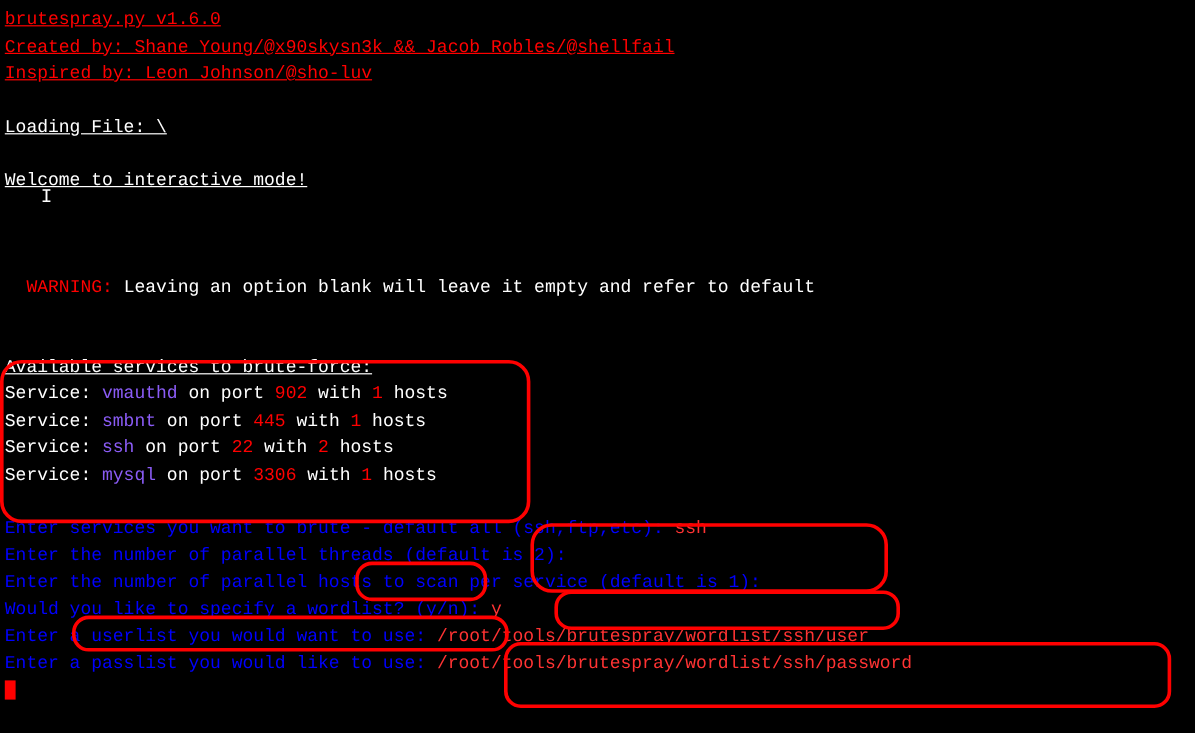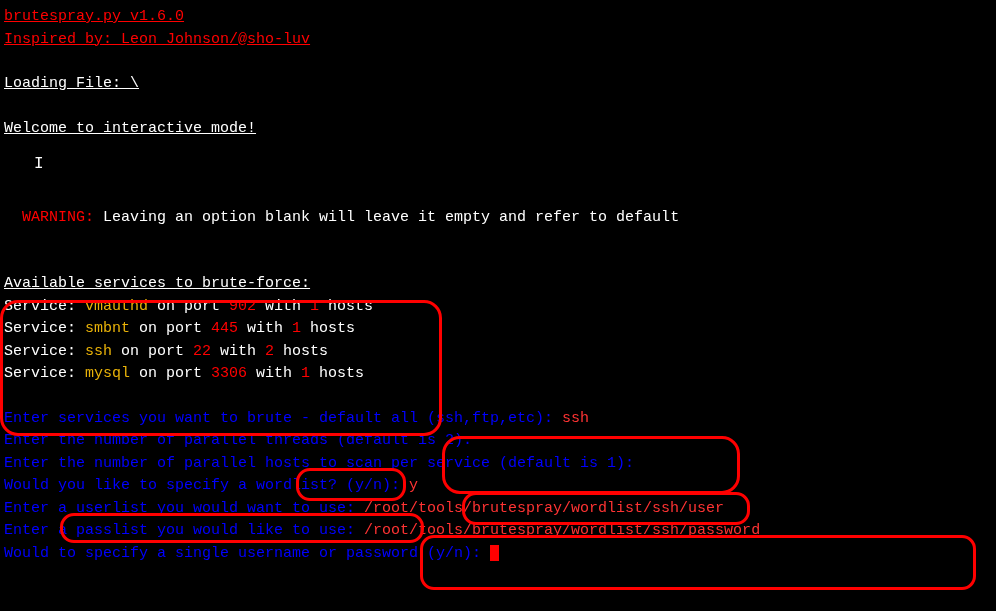--- a/index.html
+++ b/index.html
@@ -13,21 +13,21 @@
       font-size: 15px;
       line-height: 1.5;
       width: 996px;
       height: 611px;
       overflow: hidden;
       padding: 6px 4px;
       position: relative;
     }
     .red { color: #ff0000; }
     .white { color: #ffffff; }
-    .green { color: #eab308; }
+    .green { color: #8b5cf6; }
     .blue { color: #0000ff; margin-top: 20px; }
     .red-bright { color: #ff3333; }
     .line { white-space: pre; text-decoration: underline; }
     .section { margin-bottom: 0; }
     .blank-line { height: 22px; }
     
     .highlight-box {
       position: absolute;
       border: 3px solid #ff0000;
       border-radius: 18px;
@@ -86,20 +86,21 @@
       left: 34px;
       color: #fff;
       font-size: 16px;
     }
   </style>
 </head>
 <body>
 
 <div class="section">
   <div class="line red">brutespray.py v1.6.0</div>
+  <div class="line red">Created by: Shane Young/@x90skysn3k &amp;&amp; Jacob Robles/@shellfail</div>
   <div class="line red">Inspired by: Leon Johnson/@sho-luv</div>
 </div>
 
 <div class="blank-line"></div>
 
 <div class="line white">Loading File: \</div>
 
 <div class="text-cursor">I</div>
 
 <div class="blank-line"></div>
@@ -133,20 +134,20 @@
 <div class="line"><span class="blue">Enter the number of parallel threads (default is 2):</span></div>
 
 <div class="line"><span class="blue">Enter the number of parallel hosts to scan per service (default is 1):</span></div>
 
 <div class="line"><span class="blue">Would you like to specify a wordlist? (y/n): </span><span class="red-bright">y</span></div>
 
 <div class="line"><span class="blue">Enter a userlist you would want to use: </span><span class="red-bright">/root/tools/brutespray/wordlist/ssh/user</span></div>
 
 <div class="line"><span class="blue">Enter a passlist you would like to use: </span><span class="red-bright">/root/tools/brutespray/wordlist/ssh/password</span></div>
 
-<div class="line"><span class="blue">Would to specify a single username or password (y/n): </span><span class="cursor-block"></span></div>
+<div class="line"><span class="cursor-block"></span></div>
 
 <div class="highlight-box box1"></div>
 <div class="highlight-box box2"></div>
 <div class="highlight-box box3"></div>
 <div class="highlight-box box4"></div>
 <div class="highlight-box box5"></div>
 <div class="highlight-box box6"></div>
 
 </body></html>

